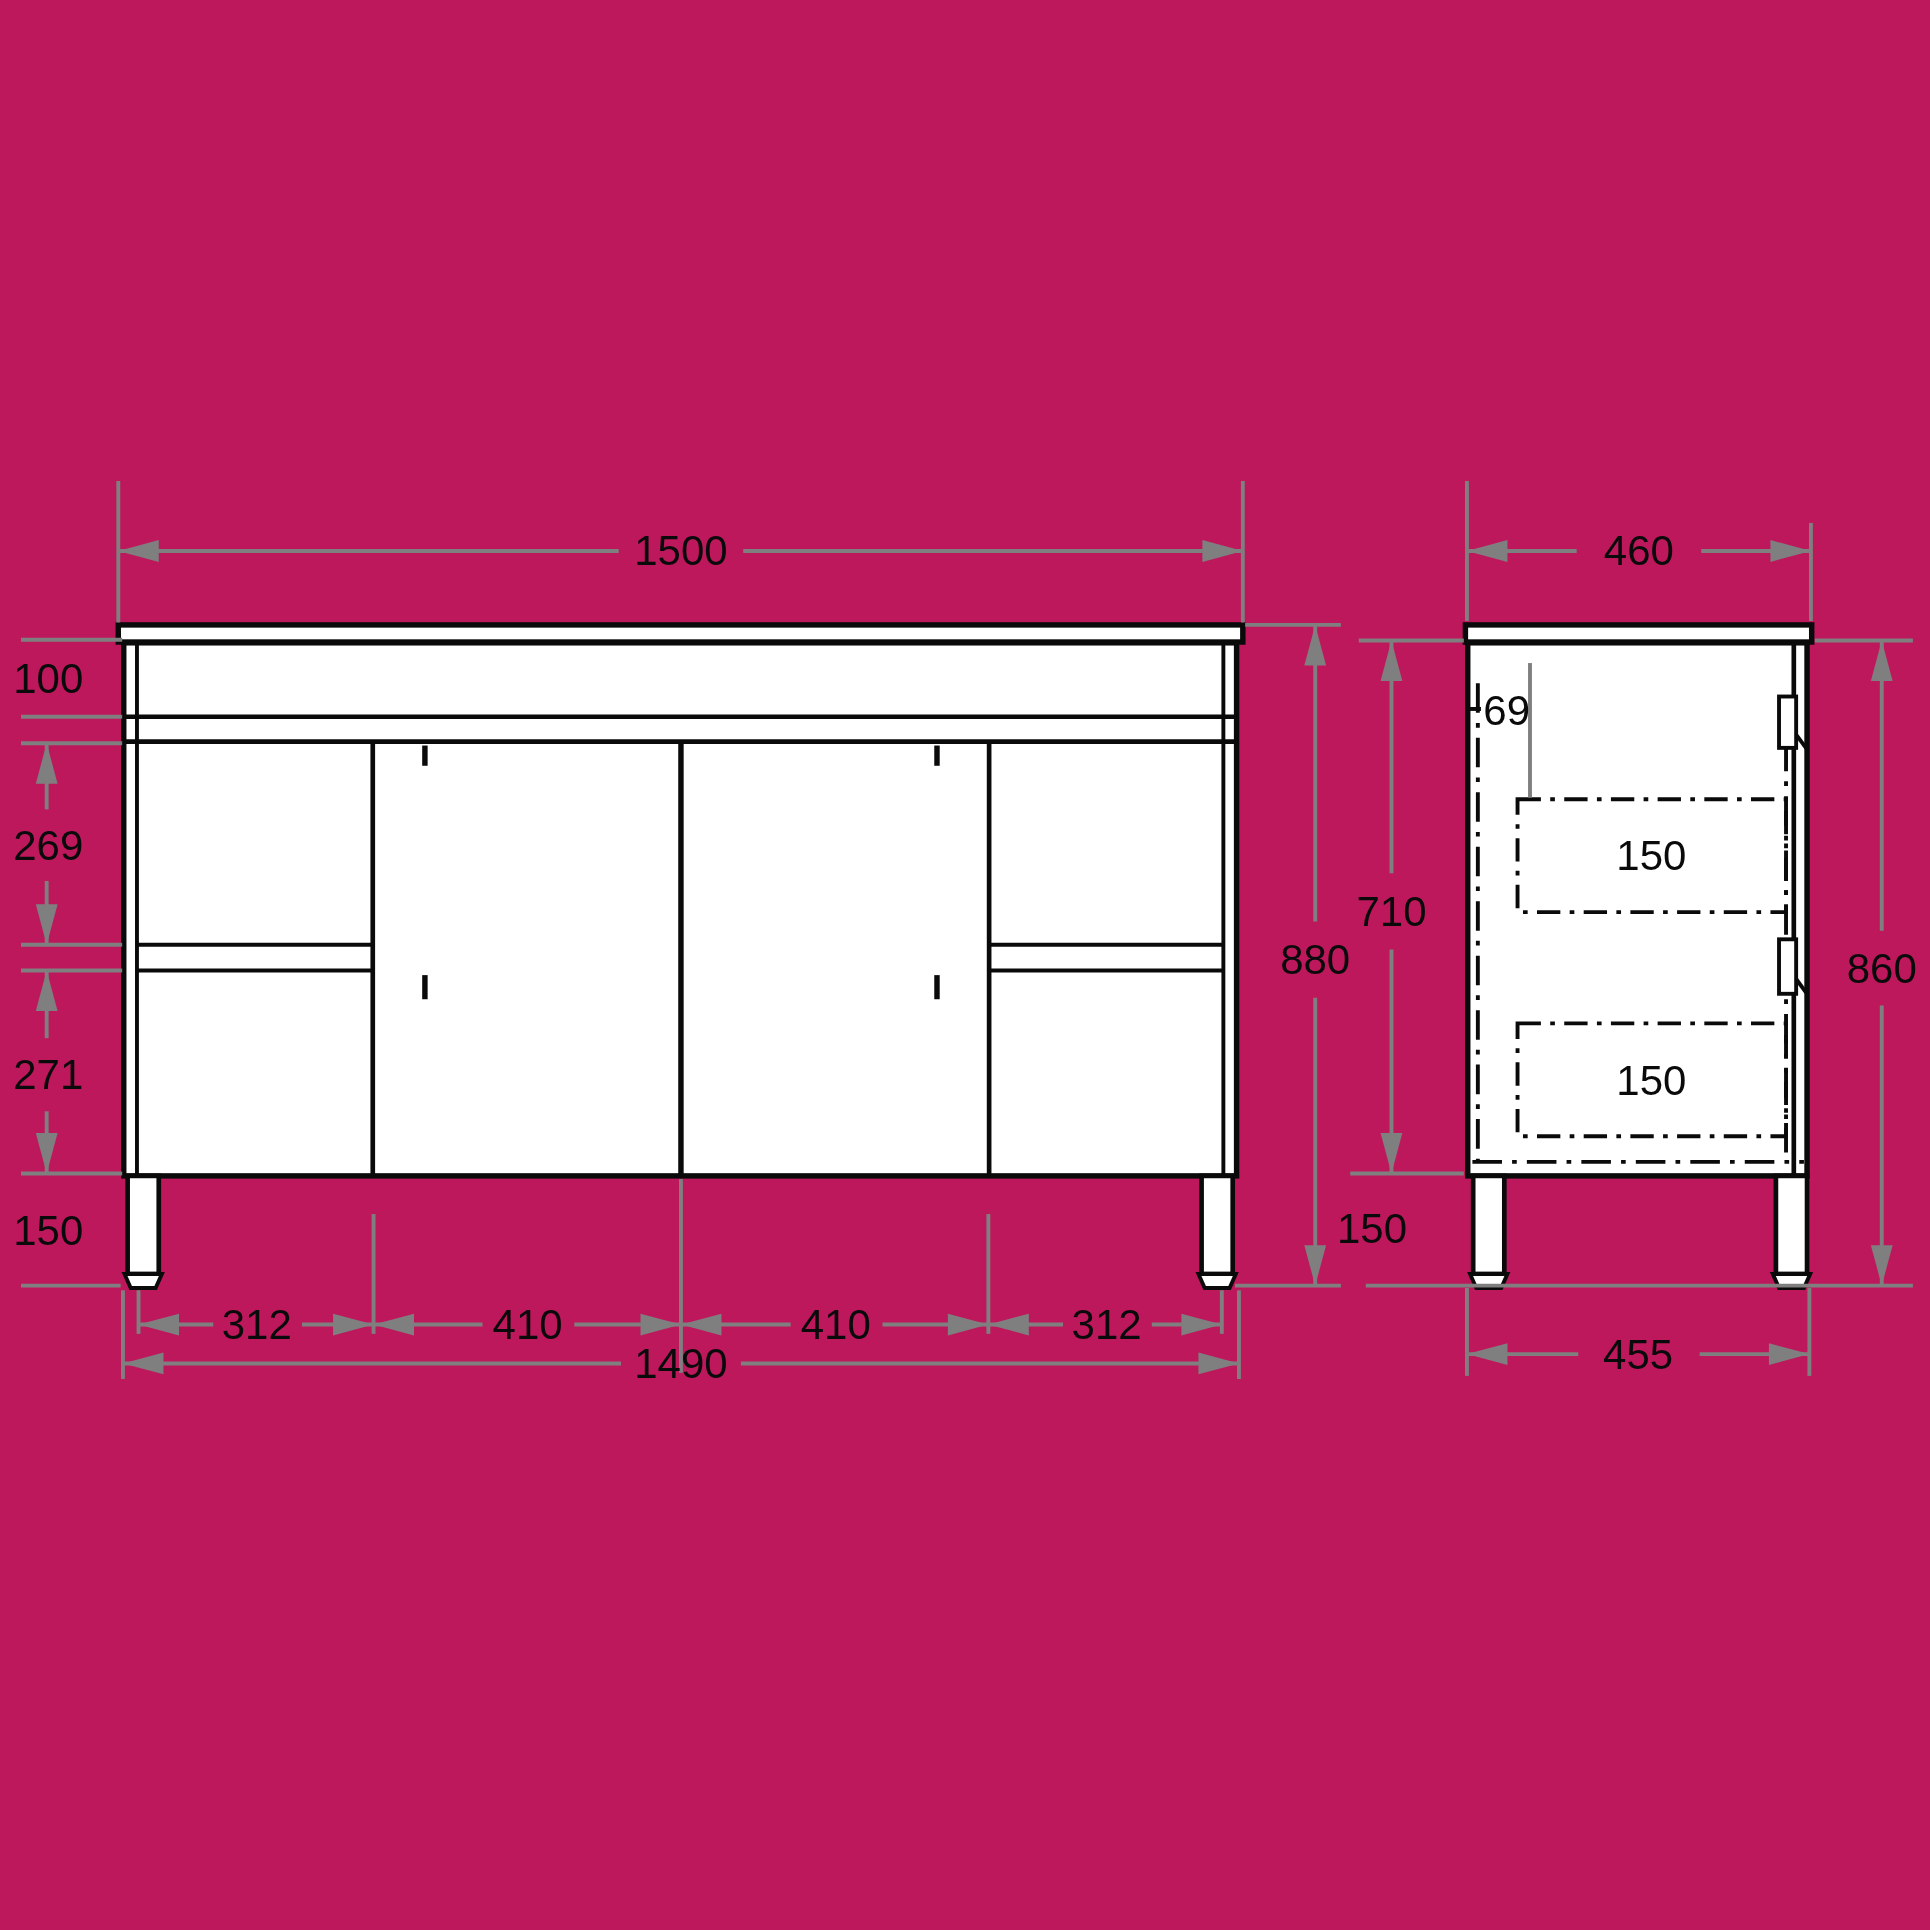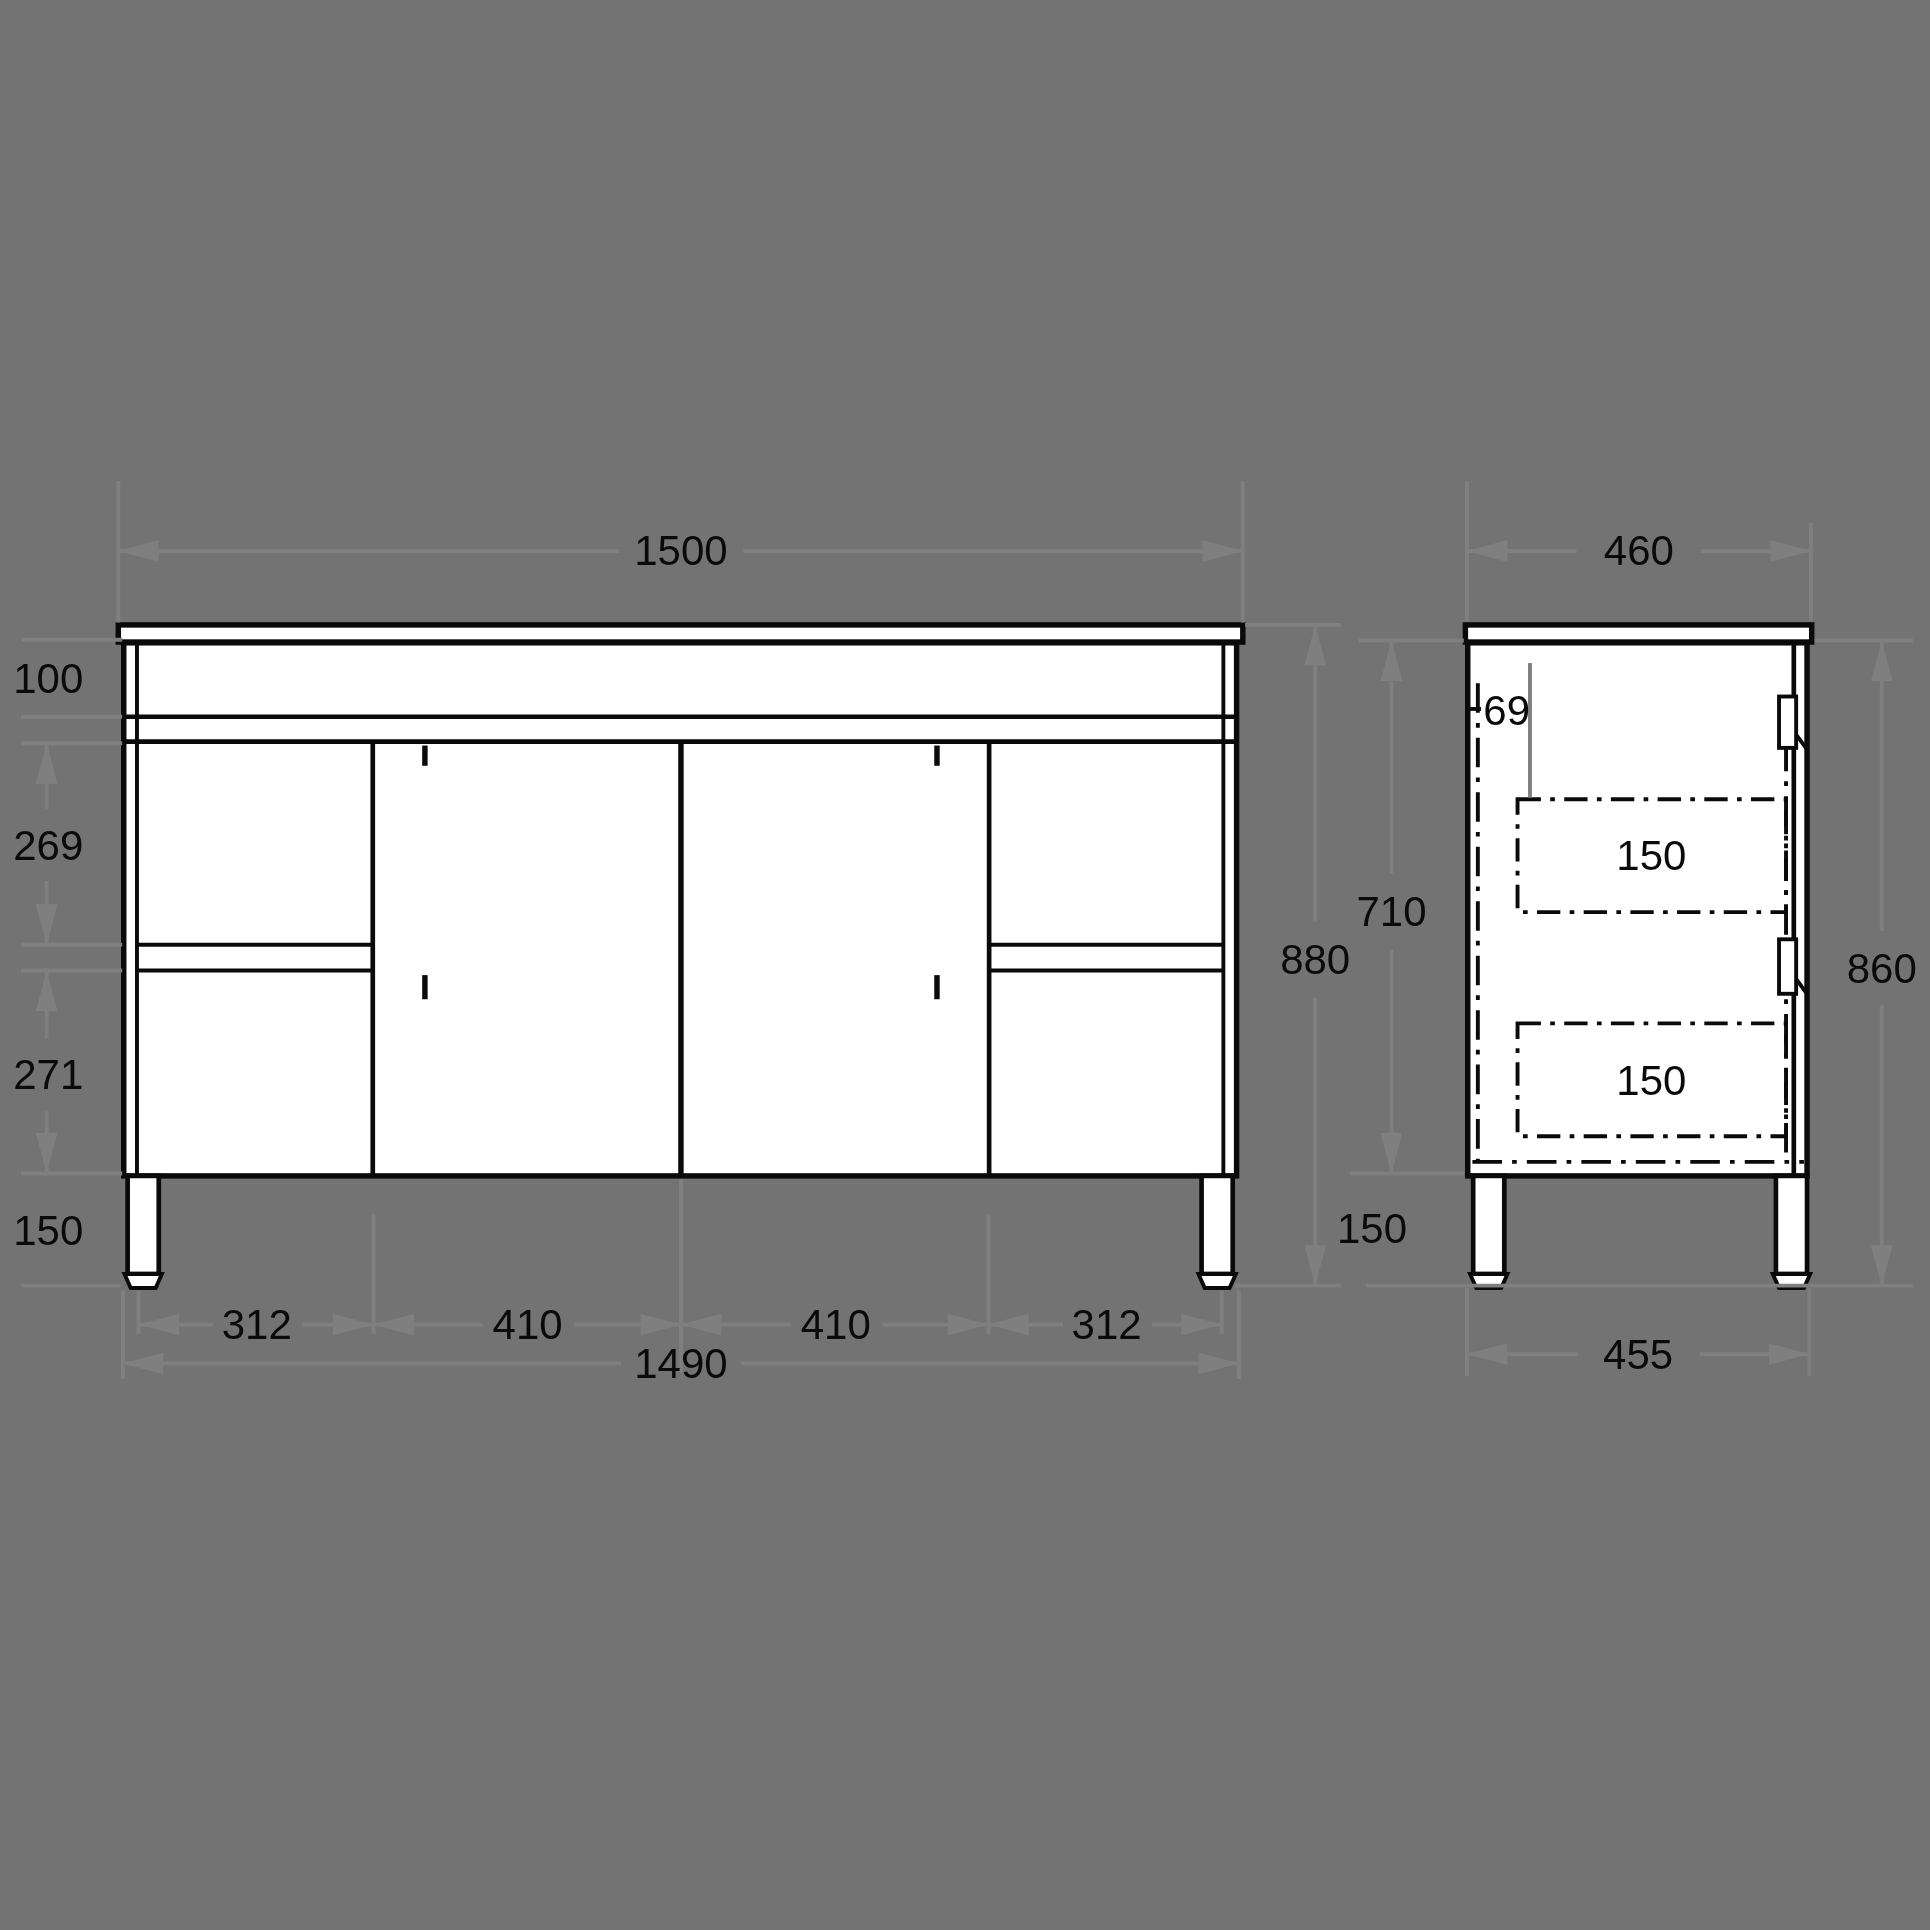--- a/index.html
+++ b/index.html
@@ -1,16 +1,16 @@
 <!DOCTYPE html>
 <html style="font-size:12.5px"><head>
 <meta charset="utf-8">
 <style>
   html,body{margin:0;padding:0;background:#ffffff;}
-  .canvas{position:relative;width:1930px;height:1930px;background:#737373;overflow:hidden;}
+  .canvas{position:relative;width:1930px;height:1930px;background:#be185d;overflow:hidden;}
   svg{display:block;width:1930px;height:1930px;}
   
   .k5{stroke:#0a0a0a;stroke-width:5;fill:none;}
   .k6{stroke:#0a0a0a;stroke-width:6;fill:none;}
   .k7{stroke:#0a0a0a;stroke-width:7;fill:none;}
   .kfill{fill:#ffffff;stroke:#0a0a0a;stroke-width:7;}
   .kfill6{fill:#ffffff;stroke:#0a0a0a;stroke-width:6;}
   .kfill5{fill:#ffffff;stroke:#0a0a0a;stroke-width:5;}
   
   .hid{stroke:#0a0a0a;stroke-width:5;fill:none;stroke-dasharray:38 13 6 13;}

